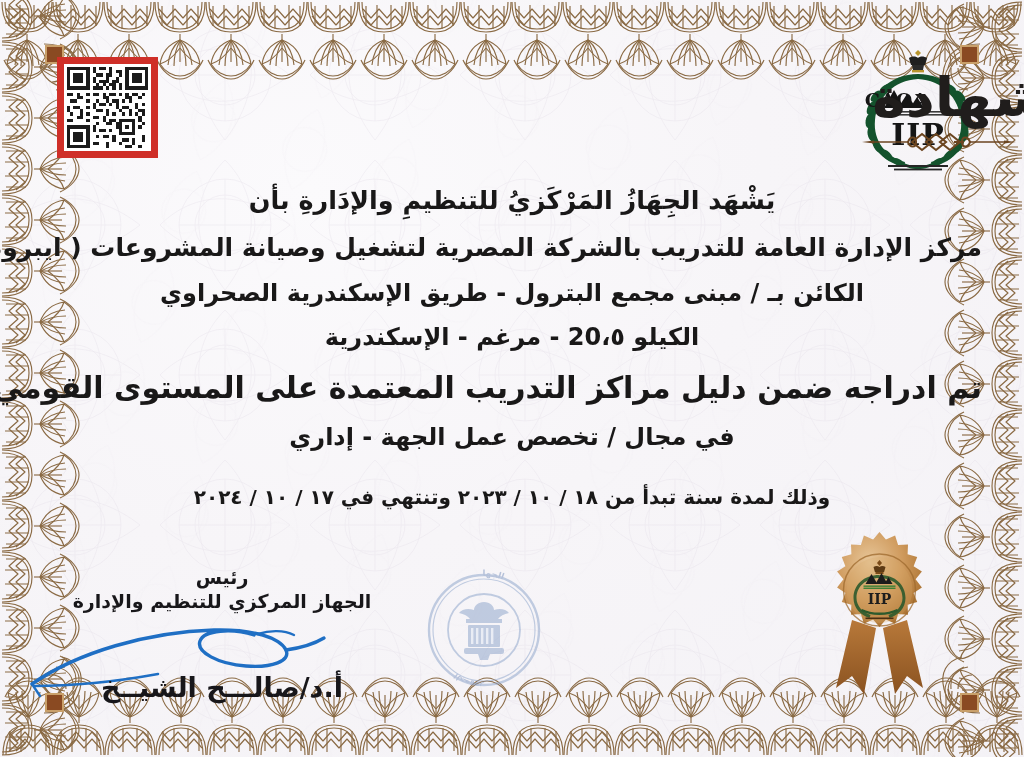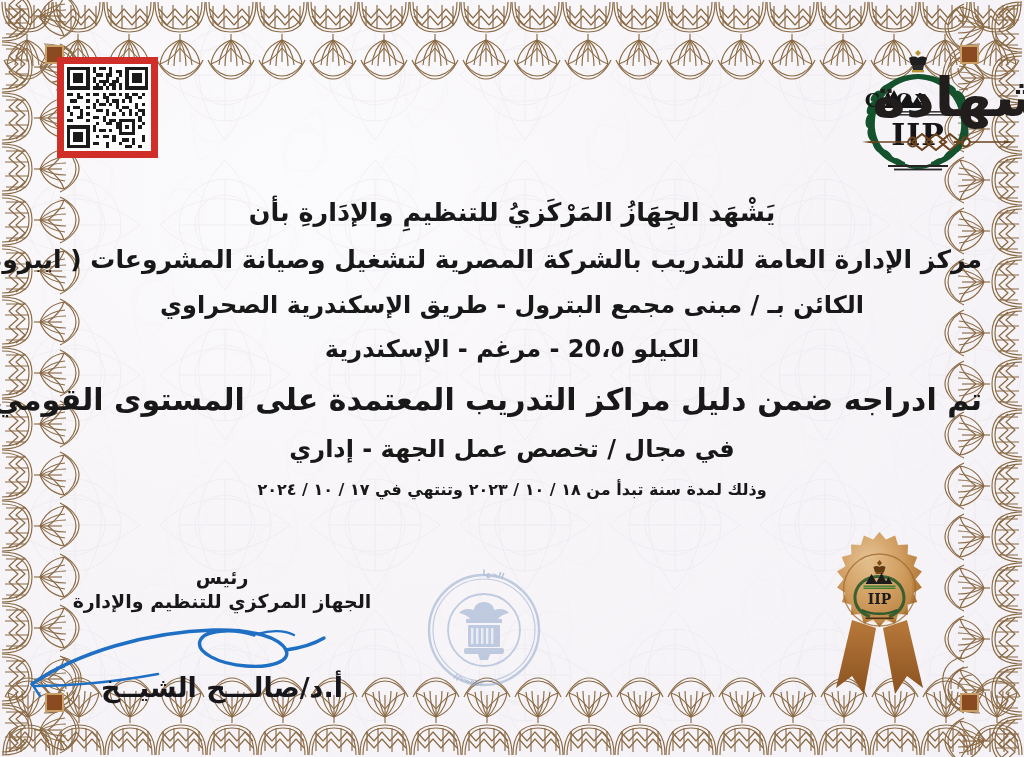--- a/index.html
+++ b/index.html
@@ -51,37 +51,37 @@
     line-height:1;letter-spacing:-2px;
     transform:scaleX(1.05);
   }
   #title-ornament{margin-top:4px;}
 
   
   #agency-logo{position:absolute;right:36px;top:50px;width:140px;height:122px;}
 
   
   #body-text{
-    position:absolute;left:42px;right:42px;top:200px;
+    position:absolute;left:42px;right:42px;top:188px;
     text-align:center;direction:rtl;
   }
   .body-line{
     font-family:"DejaVu Sans","Liberation Sans",sans-serif;
     font-weight:bold;
     color:#191818;
     white-space:nowrap;
     line-height:1.0;
   }
   .ln-1{font-size:25.5px;margin-bottom:21px;}
   .ln-2{font-size:25px;margin-bottom:21px;}
   .ln-3{font-size:24px;margin-bottom:20px;text-align:center;}
   .ln-4{font-size:24px;margin-bottom:24px;}
   .ln-5{font-size:30px;margin-bottom:22px;}
-  .ln-6{font-size:24px;margin-bottom:21px;}
-  .ln-7{font-size:16px;}
+  .ln-6{font-size:24px;margin-bottom:38px;}
+  .ln-7{font-size:20px;}
 
   
   #signature-block{
     position:absolute;left:72px;top:566px;width:300px;
     text-align:center;direction:rtl;
   }
   .sig-role{
     font-family:"DejaVu Sans","Liberation Sans",sans-serif;
     font-weight:bold;font-size:19px;color:#18171a;line-height:1.25;
   }

